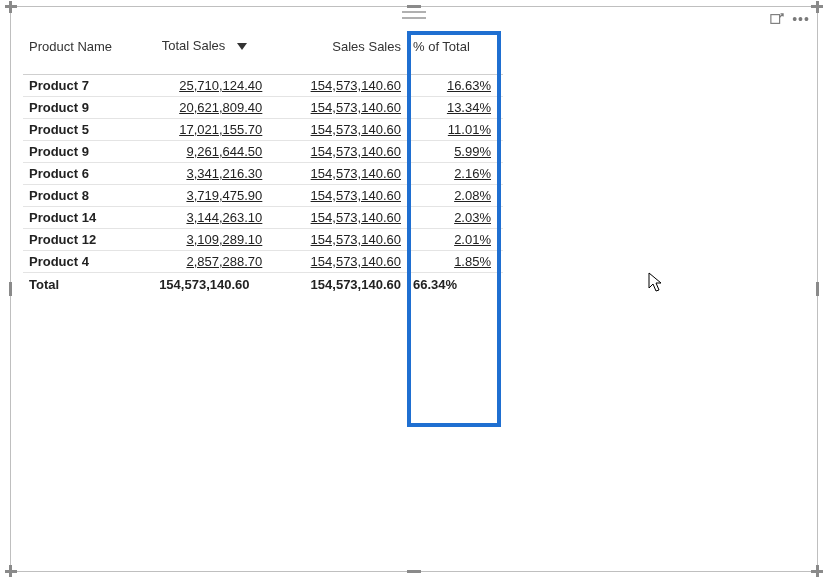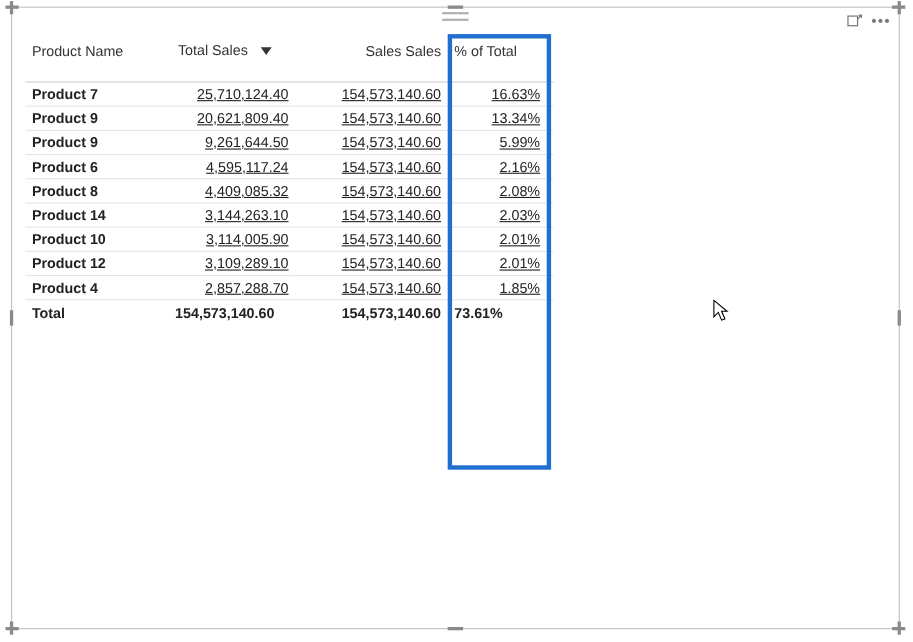--- a/index.html
+++ b/index.html
@@ -174,68 +174,68 @@
             <td class="col-every">154,573,140.60</td>
             <td class="col-pct">16.63%</td>
           </tr>
           <tr>
             <td class="col-name">Product 9</td>
             <td class="col-sales">20,621,809.40</td>
             <td class="col-every">154,573,140.60</td>
             <td class="col-pct">13.34%</td>
           </tr>
           <tr>
+            <td class="col-name">Product 5</td>
+            <td class="col-sales">17,021,155.70</td>
+            <td class="col-every">154,573,140.60</td>
+            <td class="col-pct">11.01%</td>
+          </tr>
+          <tr>
             <td class="col-name">Product 9</td>
             <td class="col-sales">9,261,644.50</td>
             <td class="col-every">154,573,140.60</td>
             <td class="col-pct">5.99%</td>
           </tr>
           <tr>
             <td class="col-name">Product 6</td>
-            <td class="col-sales">4,595,117.24</td>
+            <td class="col-sales">3,341,216.30</td>
             <td class="col-every">154,573,140.60</td>
             <td class="col-pct">2.16%</td>
           </tr>
           <tr>
             <td class="col-name">Product 8</td>
-            <td class="col-sales">4,409,085.32</td>
+            <td class="col-sales">3,719,475.90</td>
             <td class="col-every">154,573,140.60</td>
             <td class="col-pct">2.08%</td>
           </tr>
           <tr>
             <td class="col-name">Product 14</td>
             <td class="col-sales">3,144,263.10</td>
             <td class="col-every">154,573,140.60</td>
             <td class="col-pct">2.03%</td>
-          </tr>
-          <tr>
-            <td class="col-name">Product 10</td>
-            <td class="col-sales">3,114,005.90</td>
-            <td class="col-every">154,573,140.60</td>
-            <td class="col-pct">2.01%</td>
           </tr>
           <tr>
             <td class="col-name">Product 12</td>
             <td class="col-sales">3,109,289.10</td>
             <td class="col-every">154,573,140.60</td>
             <td class="col-pct">2.01%</td>
           </tr>
           <tr>
             <td class="col-name">Product 4</td>
             <td class="col-sales">2,857,288.70</td>
             <td class="col-every">154,573,140.60</td>
             <td class="col-pct">1.85%</td>
           </tr>
         </tbody>
       <tfoot>
         <tr>
           <td class="col-name">Total</td>
           <td class="col-sales">154,573,140.60</td>
           <td class="col-every">154,573,140.60</td>
-          <td class="col-pct">73.61%</td>
+          <td class="col-pct">66.34%</td>
         </tr>
       </tfoot>
     </table>
   </div>
 
   <div class="highlight-box" id="hlbox" style="left: 396px; top: 24px; width: 94px; height: 396px;"></div>
 
 </div>
 
 <div class="cursor" id="cursor" style="left: 648px; top: 272px;">

